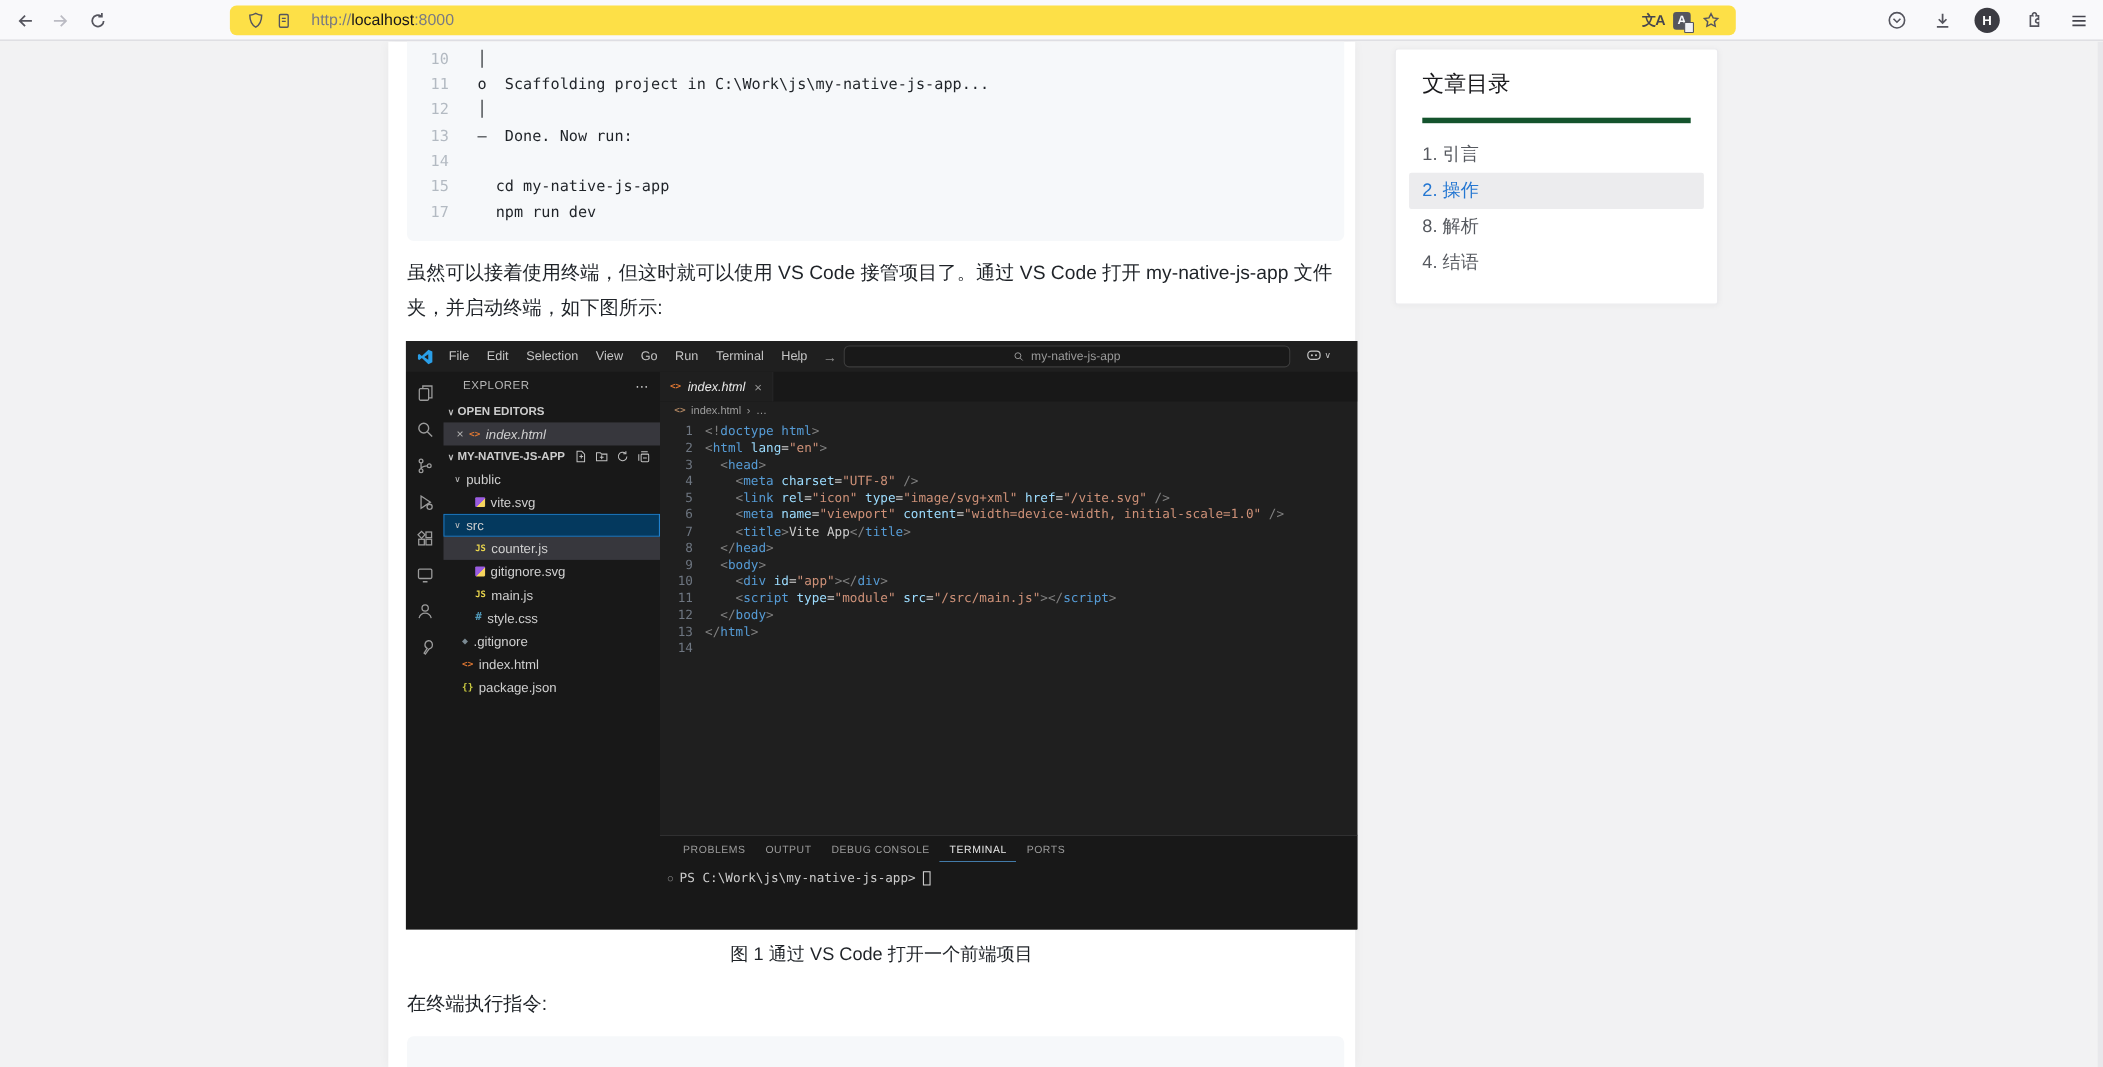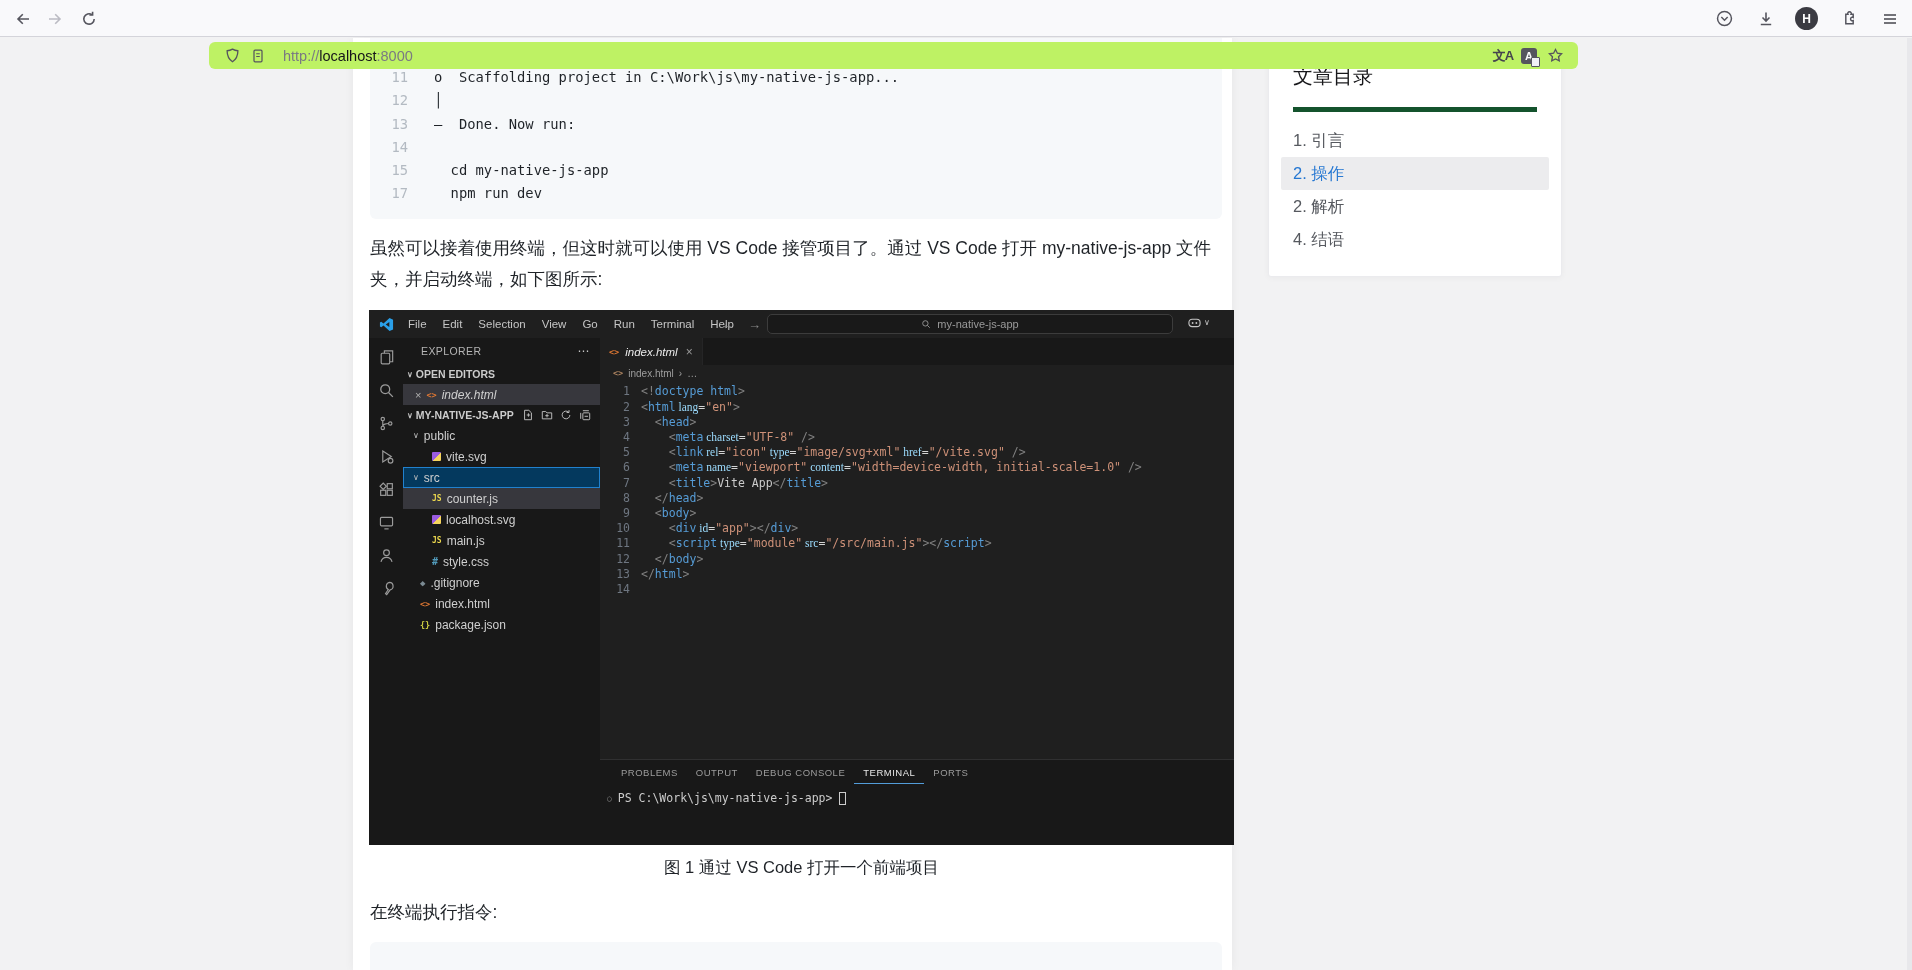--- a/index.html
+++ b/index.html
@@ -5,22 +5,22 @@
   * { margin:0; padding:0; box-sizing:border-box; }
   html,body { width:1912px; height:970px; overflow:hidden; background:#f2f2f3;
               font-family:"Liberation Sans", sans-serif; }
 
   
   .toolbar { position:absolute; left:0; top:0; width:1912px; height:37px;
              background:#f9f9fb; border-bottom:1px solid #d4d4da; z-index:10; }
   .tb-btn { position:absolute; top:6px; width:25px; height:25px; border-radius:4px;
             display:flex; align-items:center; justify-content:center; }
   .urlbar { position:absolute; left:209px; top:5px; width:1369px; height:27px;
-            background:#bef264; border-radius:6px; display:flex; align-items:center;
-            padding:0 10px;margin-top:37px; }
+            background:#fde047; border-radius:6px; display:flex; align-items:center;
+            padding:0 10px; }
   .url-text { margin-left:12px; font-size:14.5px; color:#15141a; }
   .url-dim { color:#7a7a82; }
   .url-spacer { flex:1; }
   .url-icon { display:flex; align-items:center; justify-content:center; width:26px; height:24px; }
   .trans1 { font-size:13px; color:#45454e; font-weight:bold; letter-spacing:-1px; }
   .trans2 { width:16px; height:16px; background:#55555e; color:#f9f9fb; border-radius:3px;
             font-size:11px; font-weight:bold; display:flex; align-items:center; justify-content:center;
             position:relative; }
   .trans2::after { content:""; position:absolute; right:-3px; bottom:-3px; width:7px; height:8px;
                    background:#f0f0f4; border:1.5px solid #55555e; border-radius:1px; }
@@ -107,21 +107,21 @@
   .vs-tab { height:27px; background:#1f1f1f; border-right:1px solid #252526;
             display:flex; align-items:center; gap:6px; padding:0 9px; font-size:11.5px; color:#eaeaea; }
   .tab-close { color:#9a9a9a; font-size:12px; margin-left:2px; }
   .vs-crumb { height:16px; display:flex; align-items:center; gap:5px; padding-left:13px;
               font-size:10px; color:#9d9d9d; }
   .vs-codearea { flex:1; padding-top:3px; font-family:"DejaVu Sans Mono", monospace;
                  font-size:11.5px; line-height:15.2px; overflow:hidden; }
   .erow { display:flex; }
   .eln { width:30px; text-align:right; color:#6e7681; flex-shrink:0; }
   .etx { padding-left:11px; white-space:pre; }
-  .tk-p { color:#808080; } .tk-t { color:#569cd6; } .tk-a { color:#9cdcfe;font-family:Liberation Serif, serif; }
+  .tk-p { color:#808080; } .tk-t { color:#569cd6; } .tk-a { color:#9cdcfe; }
   .tk-o { color:#d4d4d4; } .tk-s { color:#ce9178; } .tk-x { color:#cccccc;text-align:right; }
   .tk-u { color:#ce9178; }
 
   .vs-panel { height:86px; background:#181818; border-top:1px solid #303031; }
   .vs-ptabs { height:24px; display:flex; align-items:stretch; padding-left:12px; }
   .vs-ptab { display:flex; align-items:center; padding:0 9px; font-size:9.5px;
              letter-spacing:0.5px; color:#9d9d9d; }
   .vs-ptab.active { color:#e7e7e7; box-shadow:inset 0 -1px 0 #529cd9; }
   .vs-term { display:flex; align-items:center; gap:6px; padding:7px 0 0 7px;
              font-family:"DejaVu Sans Mono", monospace; font-size:11.5px; color:#cccccc; }
@@ -381,21 +381,21 @@
               <div class="vs-row focused" style="padding-left: 10px;">
                 <span class="vs-chev">∨</span>
                 <span class="vs-label">src</span>
               </div>
               <div class="vs-row selected" style="padding-left: 29px;">
                 <span class="fi fi-js">JS</span>
                 <span class="vs-label">counter.js</span>
               </div>
               <div class="vs-row" style="padding-left: 29px;">
                 <span class="fi fi-img"></span>
-                <span class="vs-label">localhost.svg</span>
+                <span class="vs-label">gitignore.svg</span>
               </div>
               <div class="vs-row" style="padding-left: 29px;">
                 <span class="fi fi-js">JS</span>
                 <span class="vs-label">main.js</span>
               </div>
               <div class="vs-row" style="padding-left: 29px;">
                 <span class="fi fi-css">#</span>
                 <span class="vs-label">style.css</span>
               </div>
               <div class="vs-row" style="padding-left: 17px;">
@@ -506,19 +506,19 @@
     <div class="figcaption">图 1 通过 VS Code 打开一个前端项目</div>
     <p class="para para2">在终端执行指令:</p>
     <div class="codeblock2"></div>
   </div>
 
   <div class="toc">
     <div class="toc-title">文章目录</div>
     <div class="toc-list">
         <div class="toc-item">1. 引言</div>
         <div class="toc-item active">2. 操作</div>
-        <div class="toc-item">2. 解析</div>
+        <div class="toc-item">8. 解析</div>
         <div class="toc-item">4. 结语</div>
       </div>
   </div>
 
   <div class="scroll-strip"></div>
 </div>
 
 </body></html>

